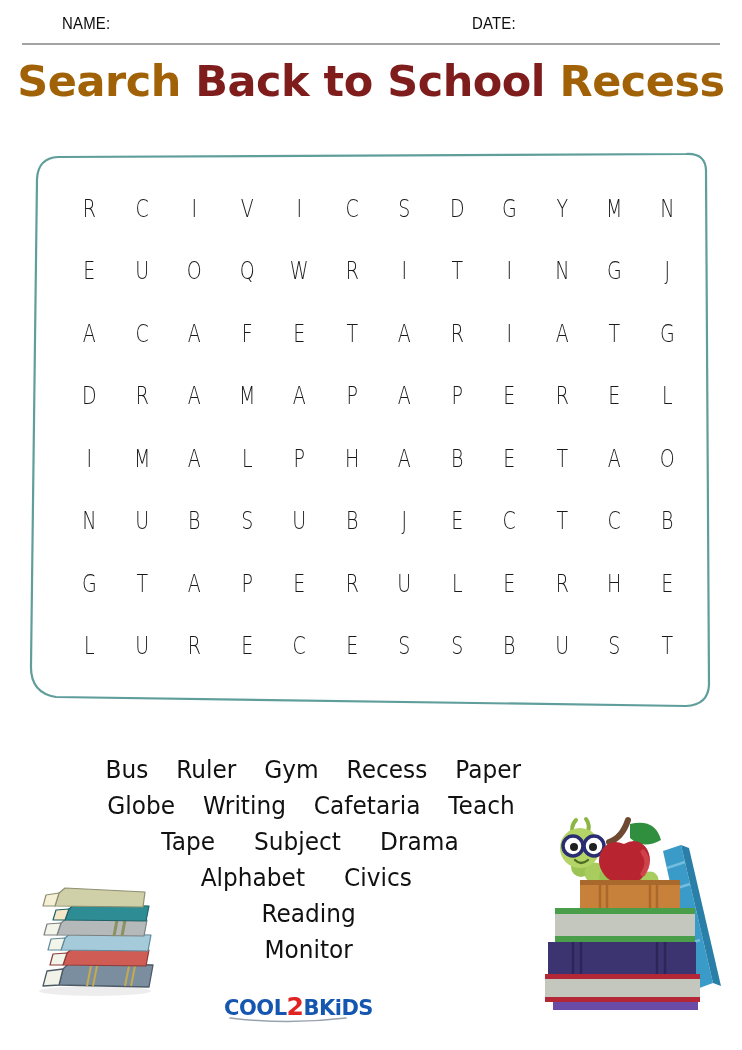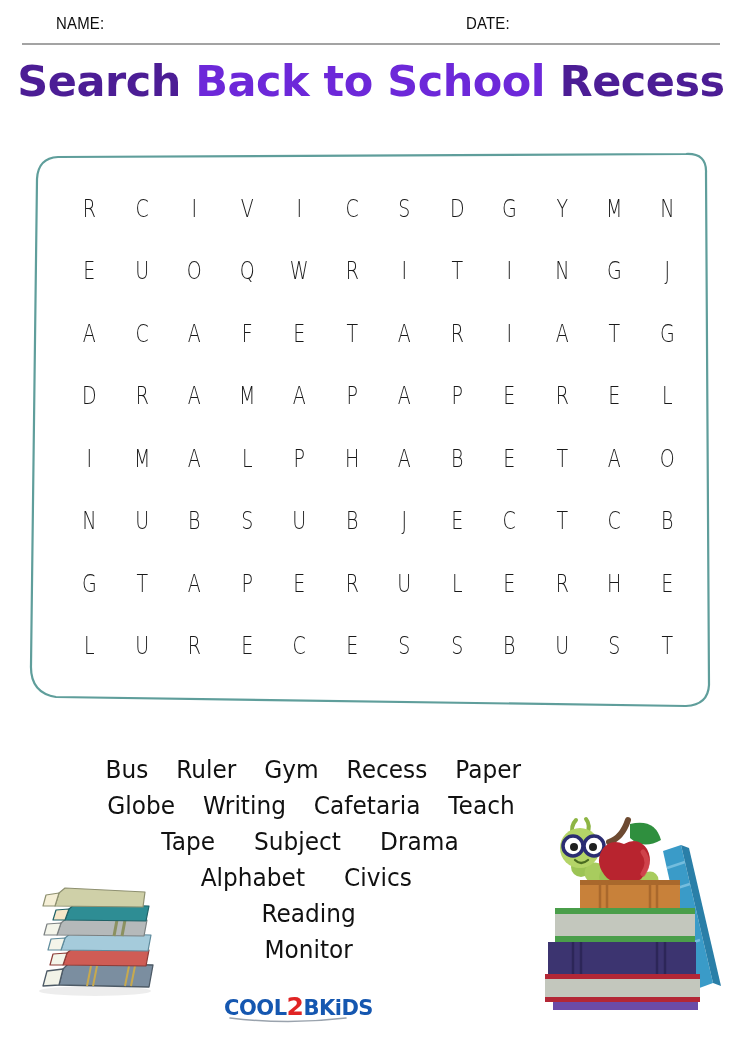--- a/index.html
+++ b/index.html
@@ -12,21 +12,21 @@
     height: 1050px;
     position: relative;
     overflow: hidden;
     font-family: "Liberation Sans", sans-serif;
     -webkit-font-smoothing: antialiased;
   }
 
   
   .header-row {
     position: absolute;
-    left: 16px;
+    left: 22px;
     top: 14px;
     width: 698px;
     height: 30px;
   }
   .hdr-label {
     position: absolute;
     top: 0;
     font-family: "Liberation Sans", sans-serif;
     font-size: 17px;
     font-weight: 400;
@@ -55,22 +55,22 @@
     width: 742px;
     text-align: center;
     font-family: "DejaVu Sans", sans-serif;
     font-size: 43px;
     font-weight: 700;
     letter-spacing: -0.5px;
     white-space: nowrap;
     line-height: 1;
   }
   .title span { display: inline; }
-  .t-pink { color: #4c1d95; }
-  .t-teal { color: #6d28d9; }
+  .t-pink { color: #a16207; }
+  .t-teal { color: #7f1d1d; }
 
   
   .puzzle-frame {
     position: absolute;
     left: 18px;
     top: 145px;
     width: 706px;
     height: 570px;
   }
   .puzzle-frame svg {

